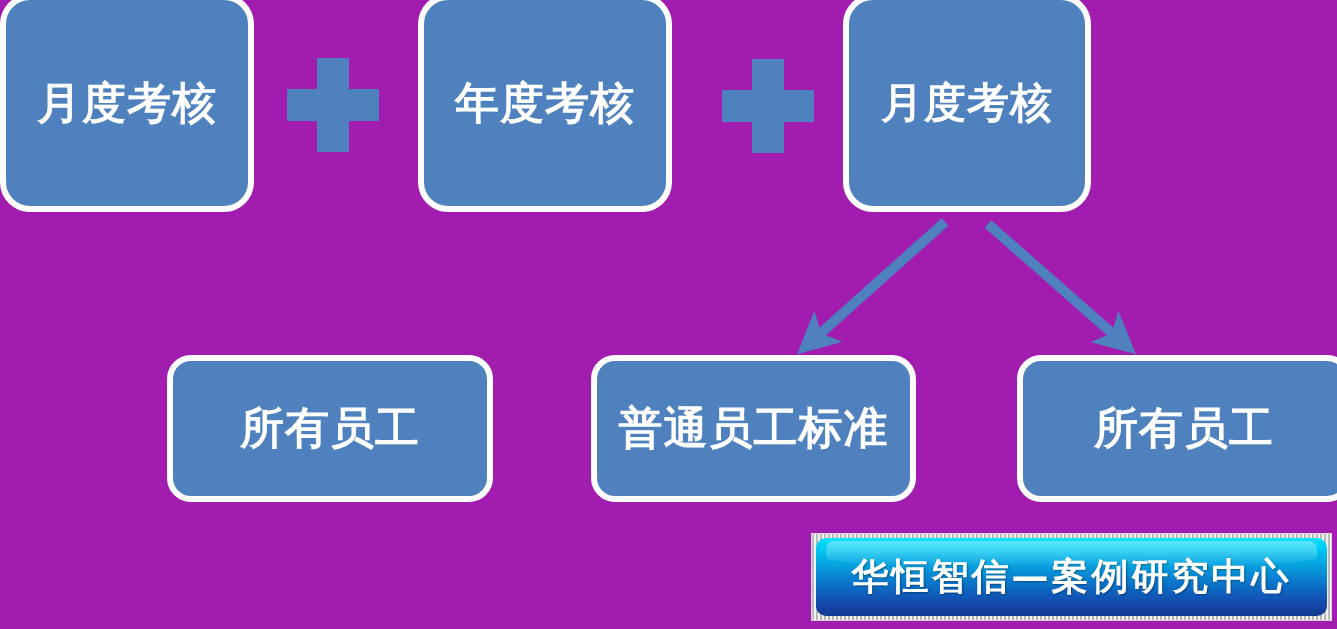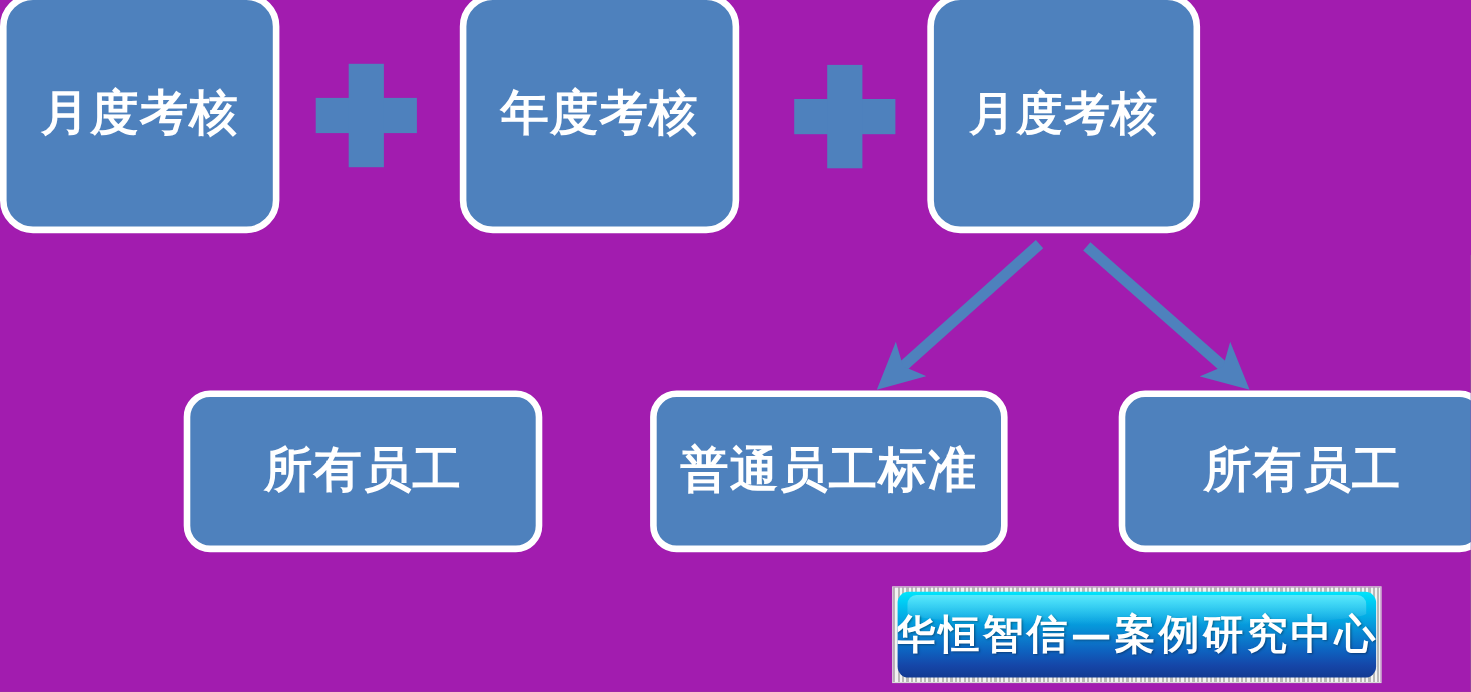--- a/index.html
+++ b/index.html
@@ -82,21 +82,21 @@
     width: 1337px;
     height: 629px;
     pointer-events: none;
   }
 
   
   #watermark {
     position: absolute;
     left: 811px;
     top: 533px;
-    width: 445px;
+    width: 521px;
     height: 88px;
     box-sizing: border-box;
     padding: 4px;
     background:
       repeating-linear-gradient(90deg, #b9b9b9 0 2px, #f2f2f2 2px 4px);
     border: 1px solid #d8d8d8;
   }
   #watermark-inner {
     position: relative;
     width: 100%;

